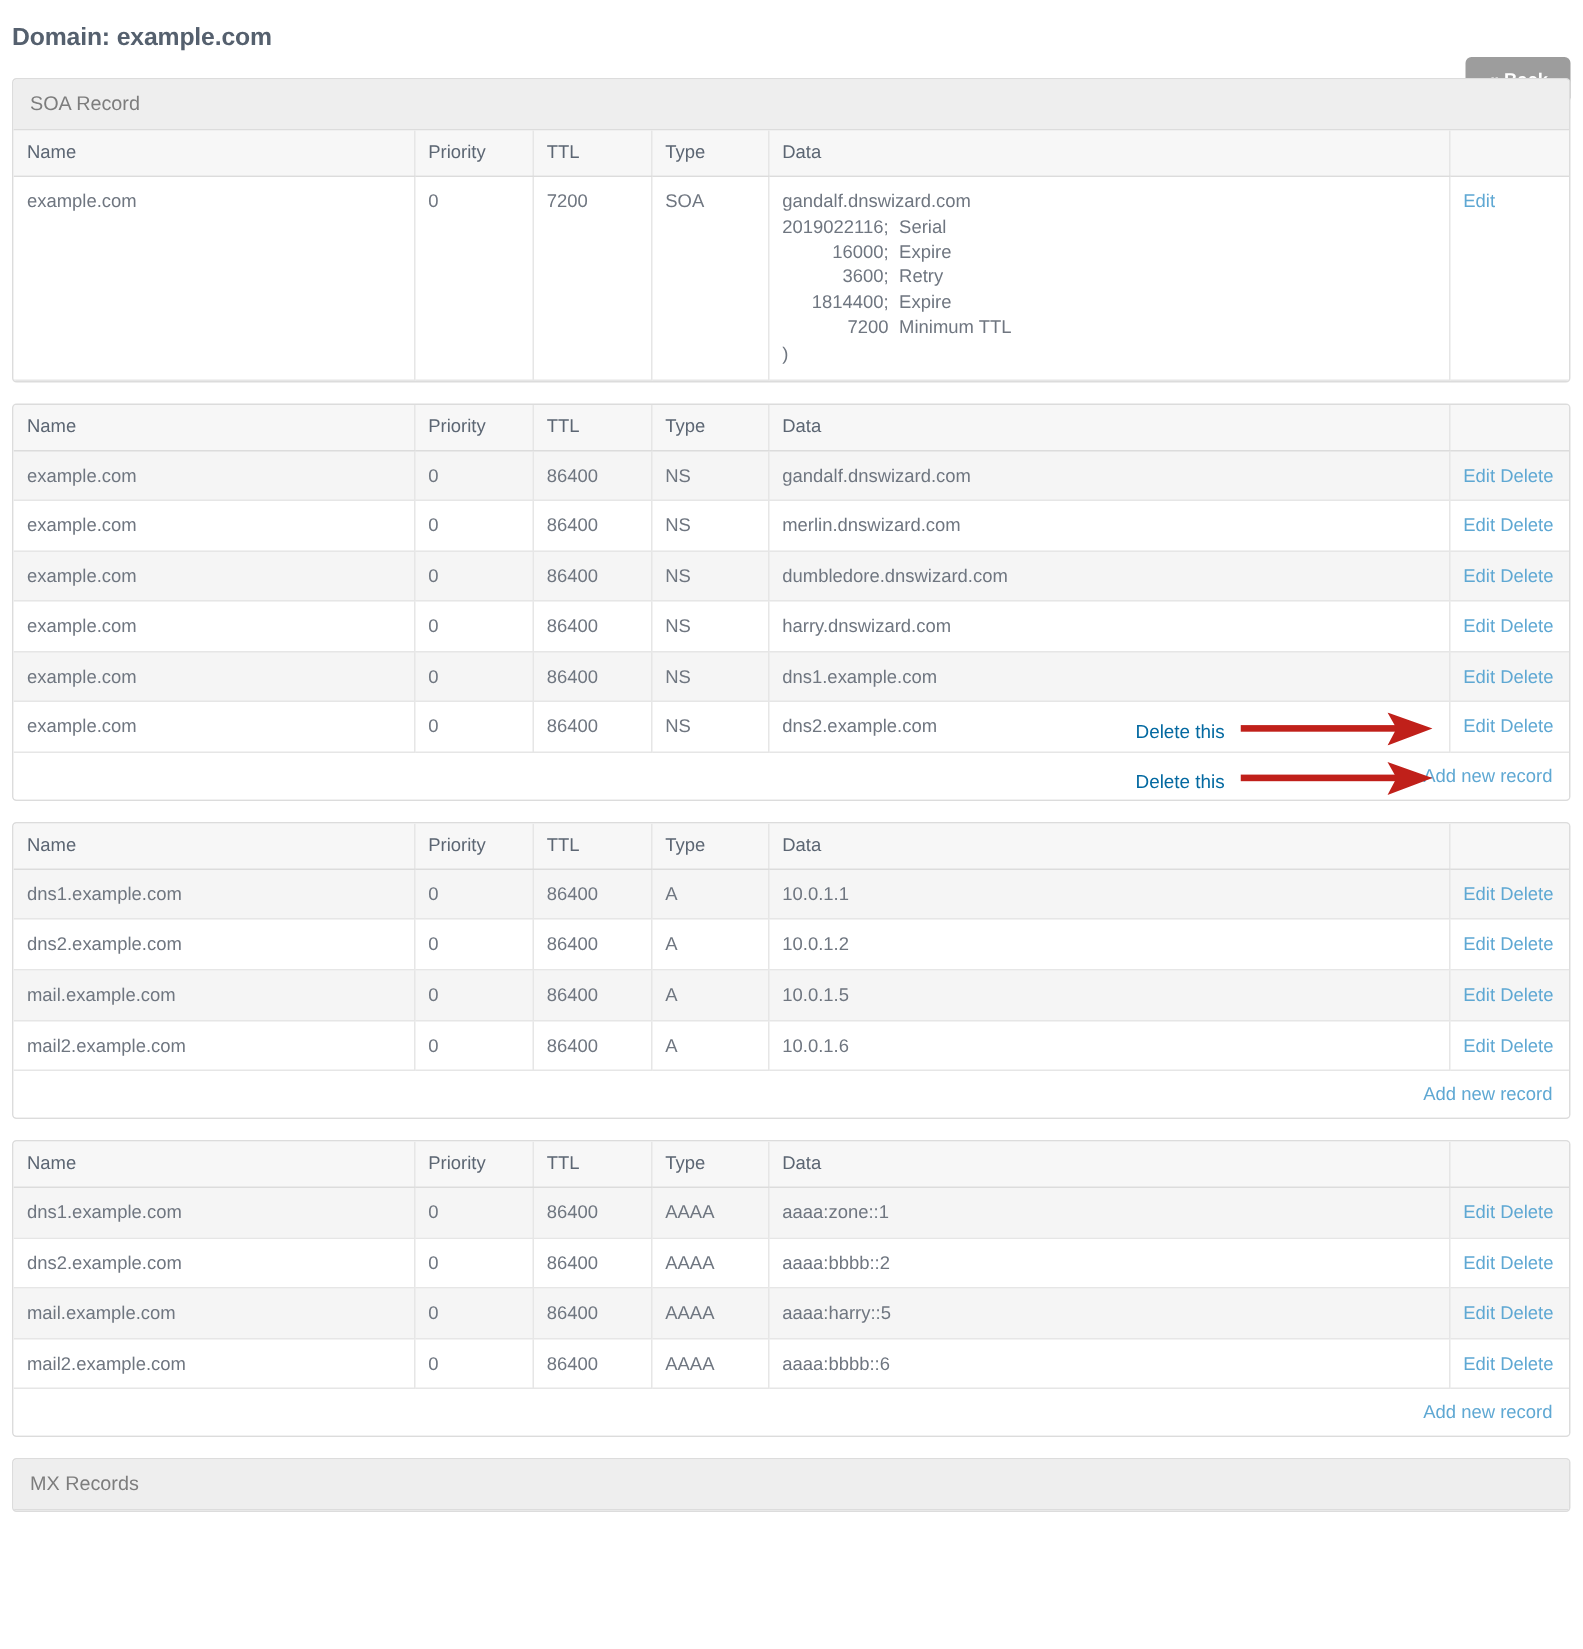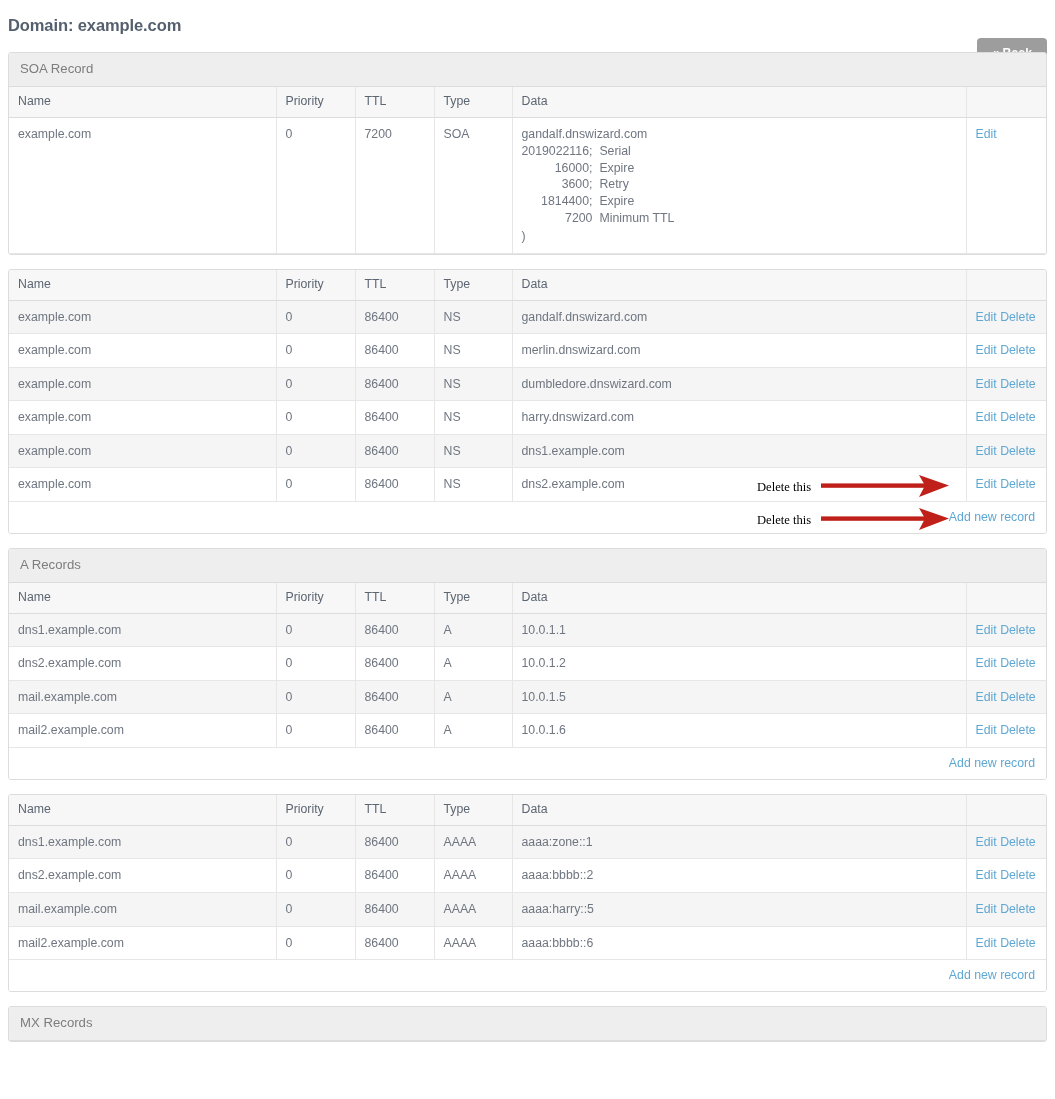--- a/index.html
+++ b/index.html
@@ -126,25 +126,24 @@
   .soa-close { display: block; margin-top: 2px; }
 
   
   .anno {
     position: absolute;
     display: flex;
     align-items: center;
     pointer-events: none;
   }
   .anno-text {
-    color: #000000;
+    color: #0369a1;
     font-size: 12.6px;
     font-weight: normal;
     white-space: nowrap;
-    font-family: Liberation Serif, serif;
   }
   .anno-arrow { margin-left: 10px; }
 
   .panel-rel { position: relative; }
 </style>
 </head>
 <body>
 
 <div class="page-head">
   <div class="page-title">Domain: example.com</div>
@@ -293,21 +292,20 @@
       </div>
       <div class="anno" style="left: 748px; top: 238px;">
         <span class="anno-text">Delete this</span>
         <span class="anno-arrow"><svg width="128" height="22" viewBox="0 0 128 22">
             <rect x="0" y="8.4" width="108" height="4.4" fill="#c0201a"></rect>
             <path d="M98 0 L128 10.6 L98 22 L104 10.6 Z" fill="#c0201a"></path>
           </svg></span>
       </div>
     </div>
     <div class="panel panel-rel">
-      <div class="panel-head">A Records</div>
       <table class="rec">
         <colgroup>
           <col class="c-name">
           <col class="c-pri">
           <col class="c-ttl">
           <col class="c-type">
           <col class="c-data">
           <col class="c-act">
         </colgroup>
         <thead>

